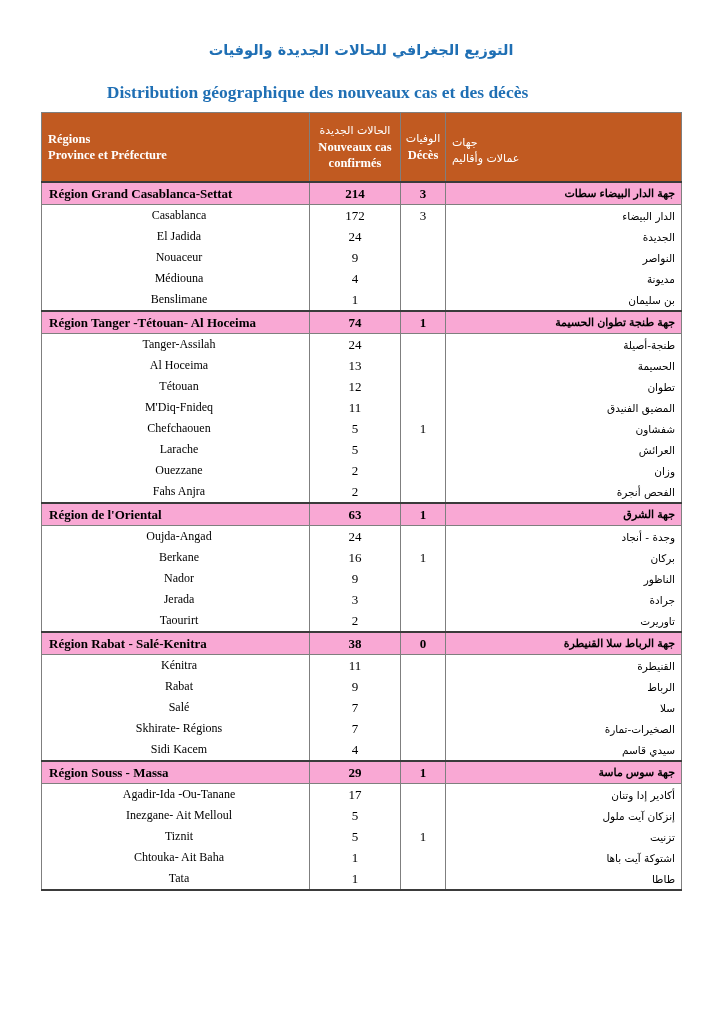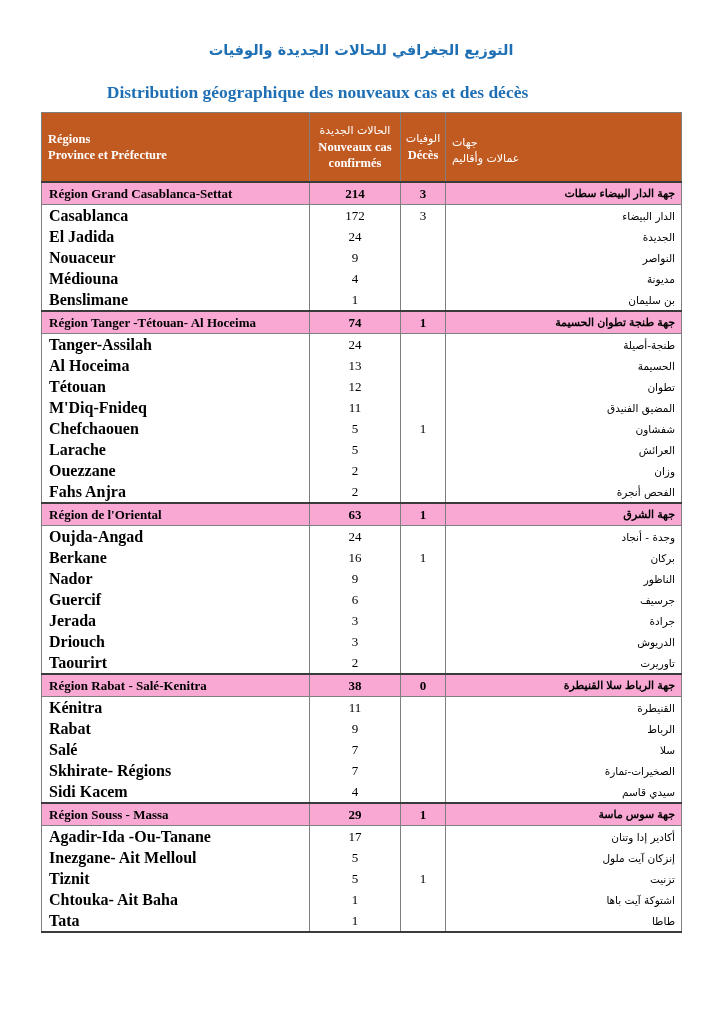--- a/index.html
+++ b/index.html
@@ -137,24 +137,23 @@
   
   tr.prov td {
     background: #ffffff;
     height: 21px;
     border: none;
     border-left: 1px solid #7f7f7f;
     border-right: 1px solid #7f7f7f;
   }
   tr.prov td.p-fr {
     font-family: "Liberation Serif", serif;
-    font-size: 16px;
+    font-size: 12px;
     padding-left: 7px;
-    text-align: left;
-    font-weight: bold;
+    text-align: center;
   }
   tr.prov td.p-num {
     text-align: center;
     font-size: 13px;
     font-family: "Liberation Serif", serif;
   }
   tr.prov td.p-ar {
     direction: rtl;
     text-align: right;
     padding-right: 6px;
@@ -325,36 +324,24 @@
           <td class="p-num">1</td>
           <td class="p-ar">بركان</td>
         </tr>
         <tr class="prov">
           <td class="p-fr">Nador</td>
           <td class="p-num">9</td>
           <td class="p-num"></td>
           <td class="p-ar">الناظور</td>
         </tr>
         <tr class="prov">
-          <td class="p-fr">Guercif</td>
-          <td class="p-num">6</td>
-          <td class="p-num"></td>
-          <td class="p-ar">جرسيف</td>
-        </tr>
-        <tr class="prov">
           <td class="p-fr">Jerada</td>
           <td class="p-num">3</td>
           <td class="p-num"></td>
           <td class="p-ar">جرادة</td>
-        </tr>
-        <tr class="prov">
-          <td class="p-fr">Driouch</td>
-          <td class="p-num">3</td>
-          <td class="p-num"></td>
-          <td class="p-ar">الدريوش</td>
         </tr>
         <tr class="prov last">
           <td class="p-fr">Taourirt</td>
           <td class="p-num">2</td>
           <td class="p-num"></td>
           <td class="p-ar">تاوريرت</td>
         </tr>
       </tbody>
       <tbody class="grp">
         <tr class="region">

